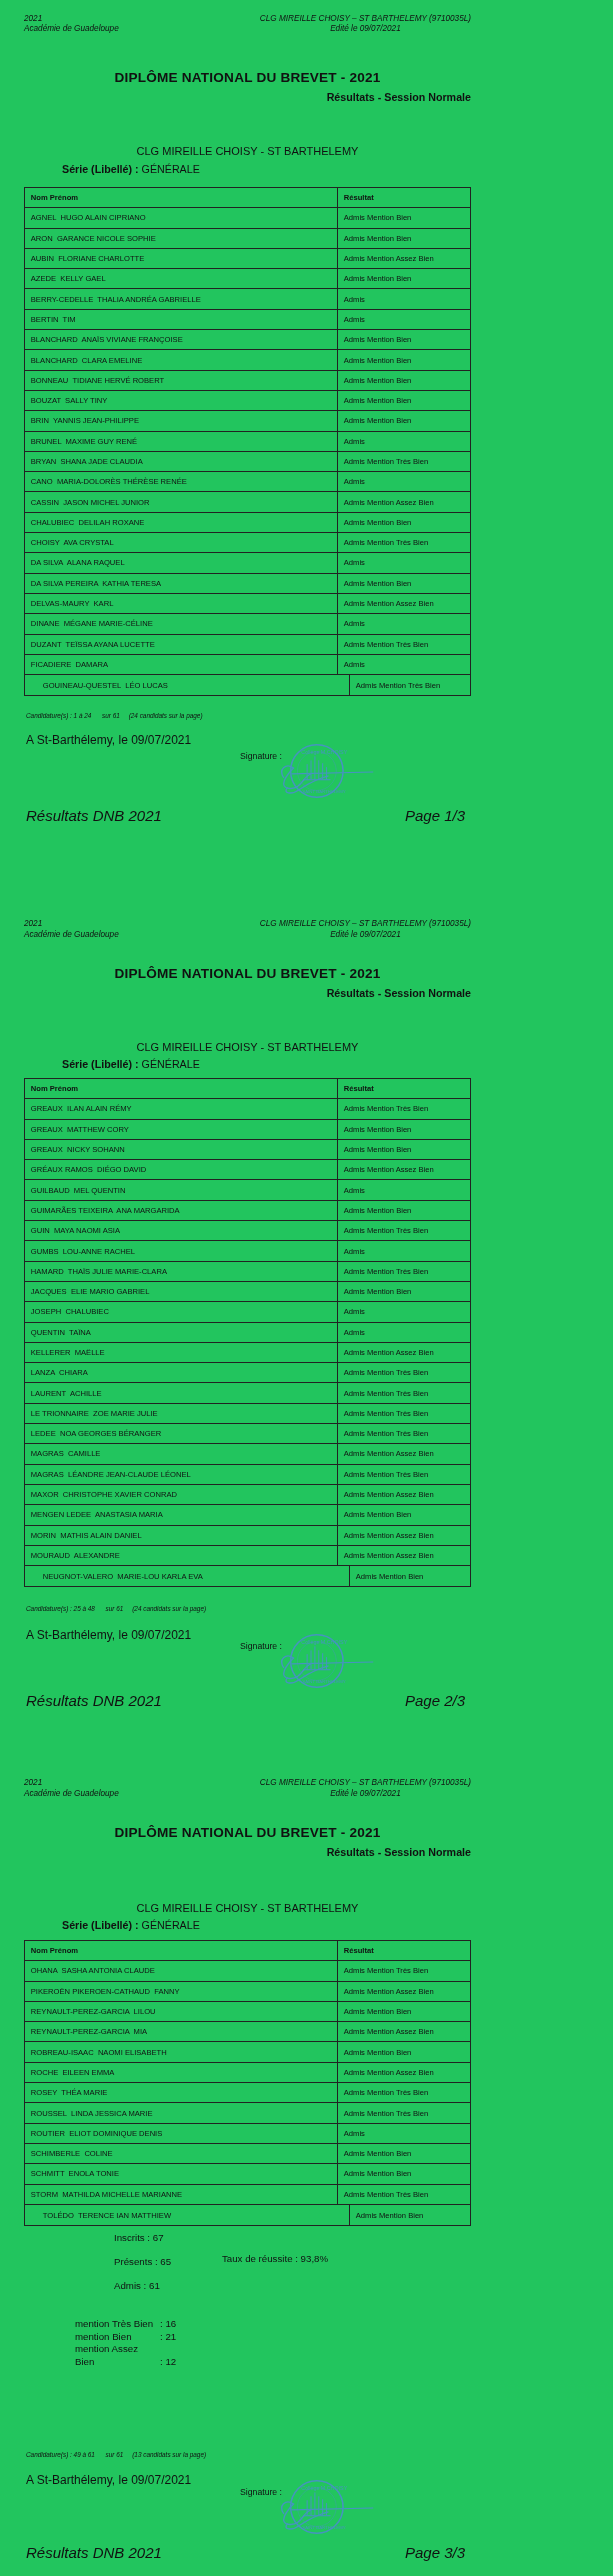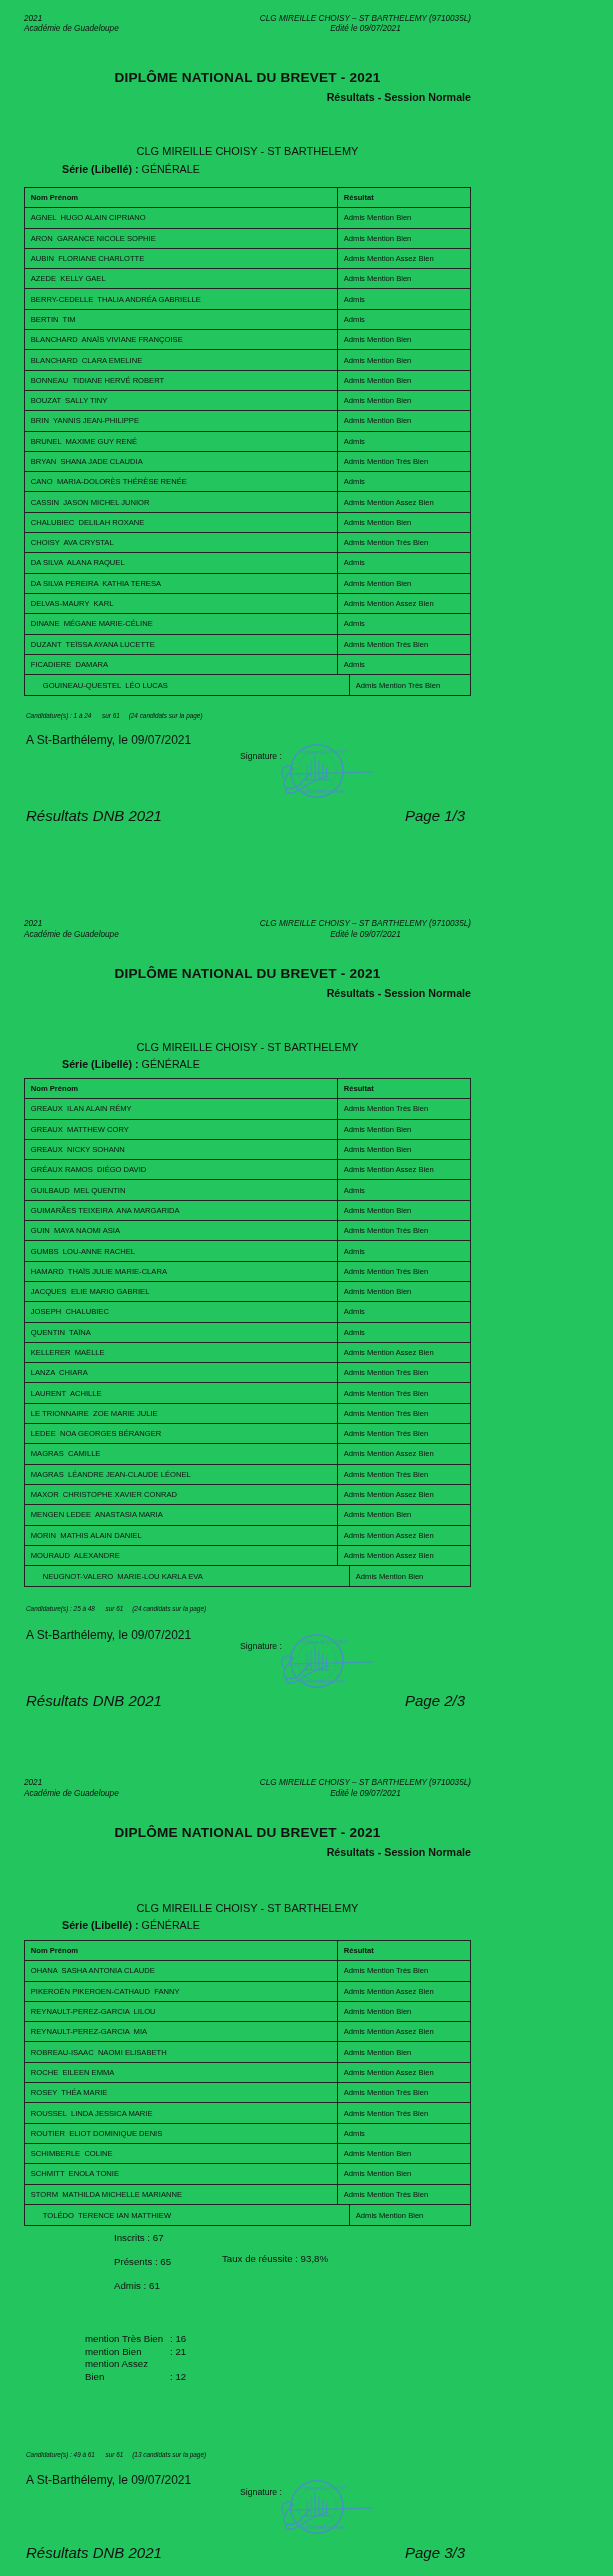--- a/index.html
+++ b/index.html
@@ -39,21 +39,21 @@
 
   .bottom-line{position:absolute;left:26px;width:439px;top:var(--bottom);display:flex;
                justify-content:space-between;font-size:15px;font-style:italic;}
 
   .stats{position:absolute;left:70px;top:514px;font-size:9.7px;}
   .stats .line{position:absolute;white-space:pre;padding-left:44px;}
   .st-inscrits{left:0;top:0;}
   .st-presents{left:0;top:24px;}
   .st-taux{left:108px;top:21px;}
   .st-admis{left:0;top:48px;}
-  .mentions{position:absolute;left:85px;top:600px;font-size:9.7px;line-height:12.6px;margin-top:15px;}
+  .mentions{position:absolute;left:75px;top:600px;font-size:9.7px;line-height:12.6px;}
   .mentions .m-lbl{display:inline-block;width:85px;}
 
   .p1{--hdr:13.6px;--title:70px;--subtitle:91px;--school:145px;--serie:163px;--table:187px;
       --cand:712px;--place:733px;--sig:751px;--bottom:807px;}
   .p2{--hdr:60px;--title:107px;--subtitle:128px;--school:182px;--serie:199px;--table:219px;
       --cand:746px;--place:769px;--sig:782px;--bottom:833px;}
   .p3{--hdr:60px;--title:107px;--subtitle:128px;--school:184px;--serie:201px;--table:222px;
       --cand:733px;--place:755px;--sig:769px;--bottom:826px;}
 </style>
 </head>

